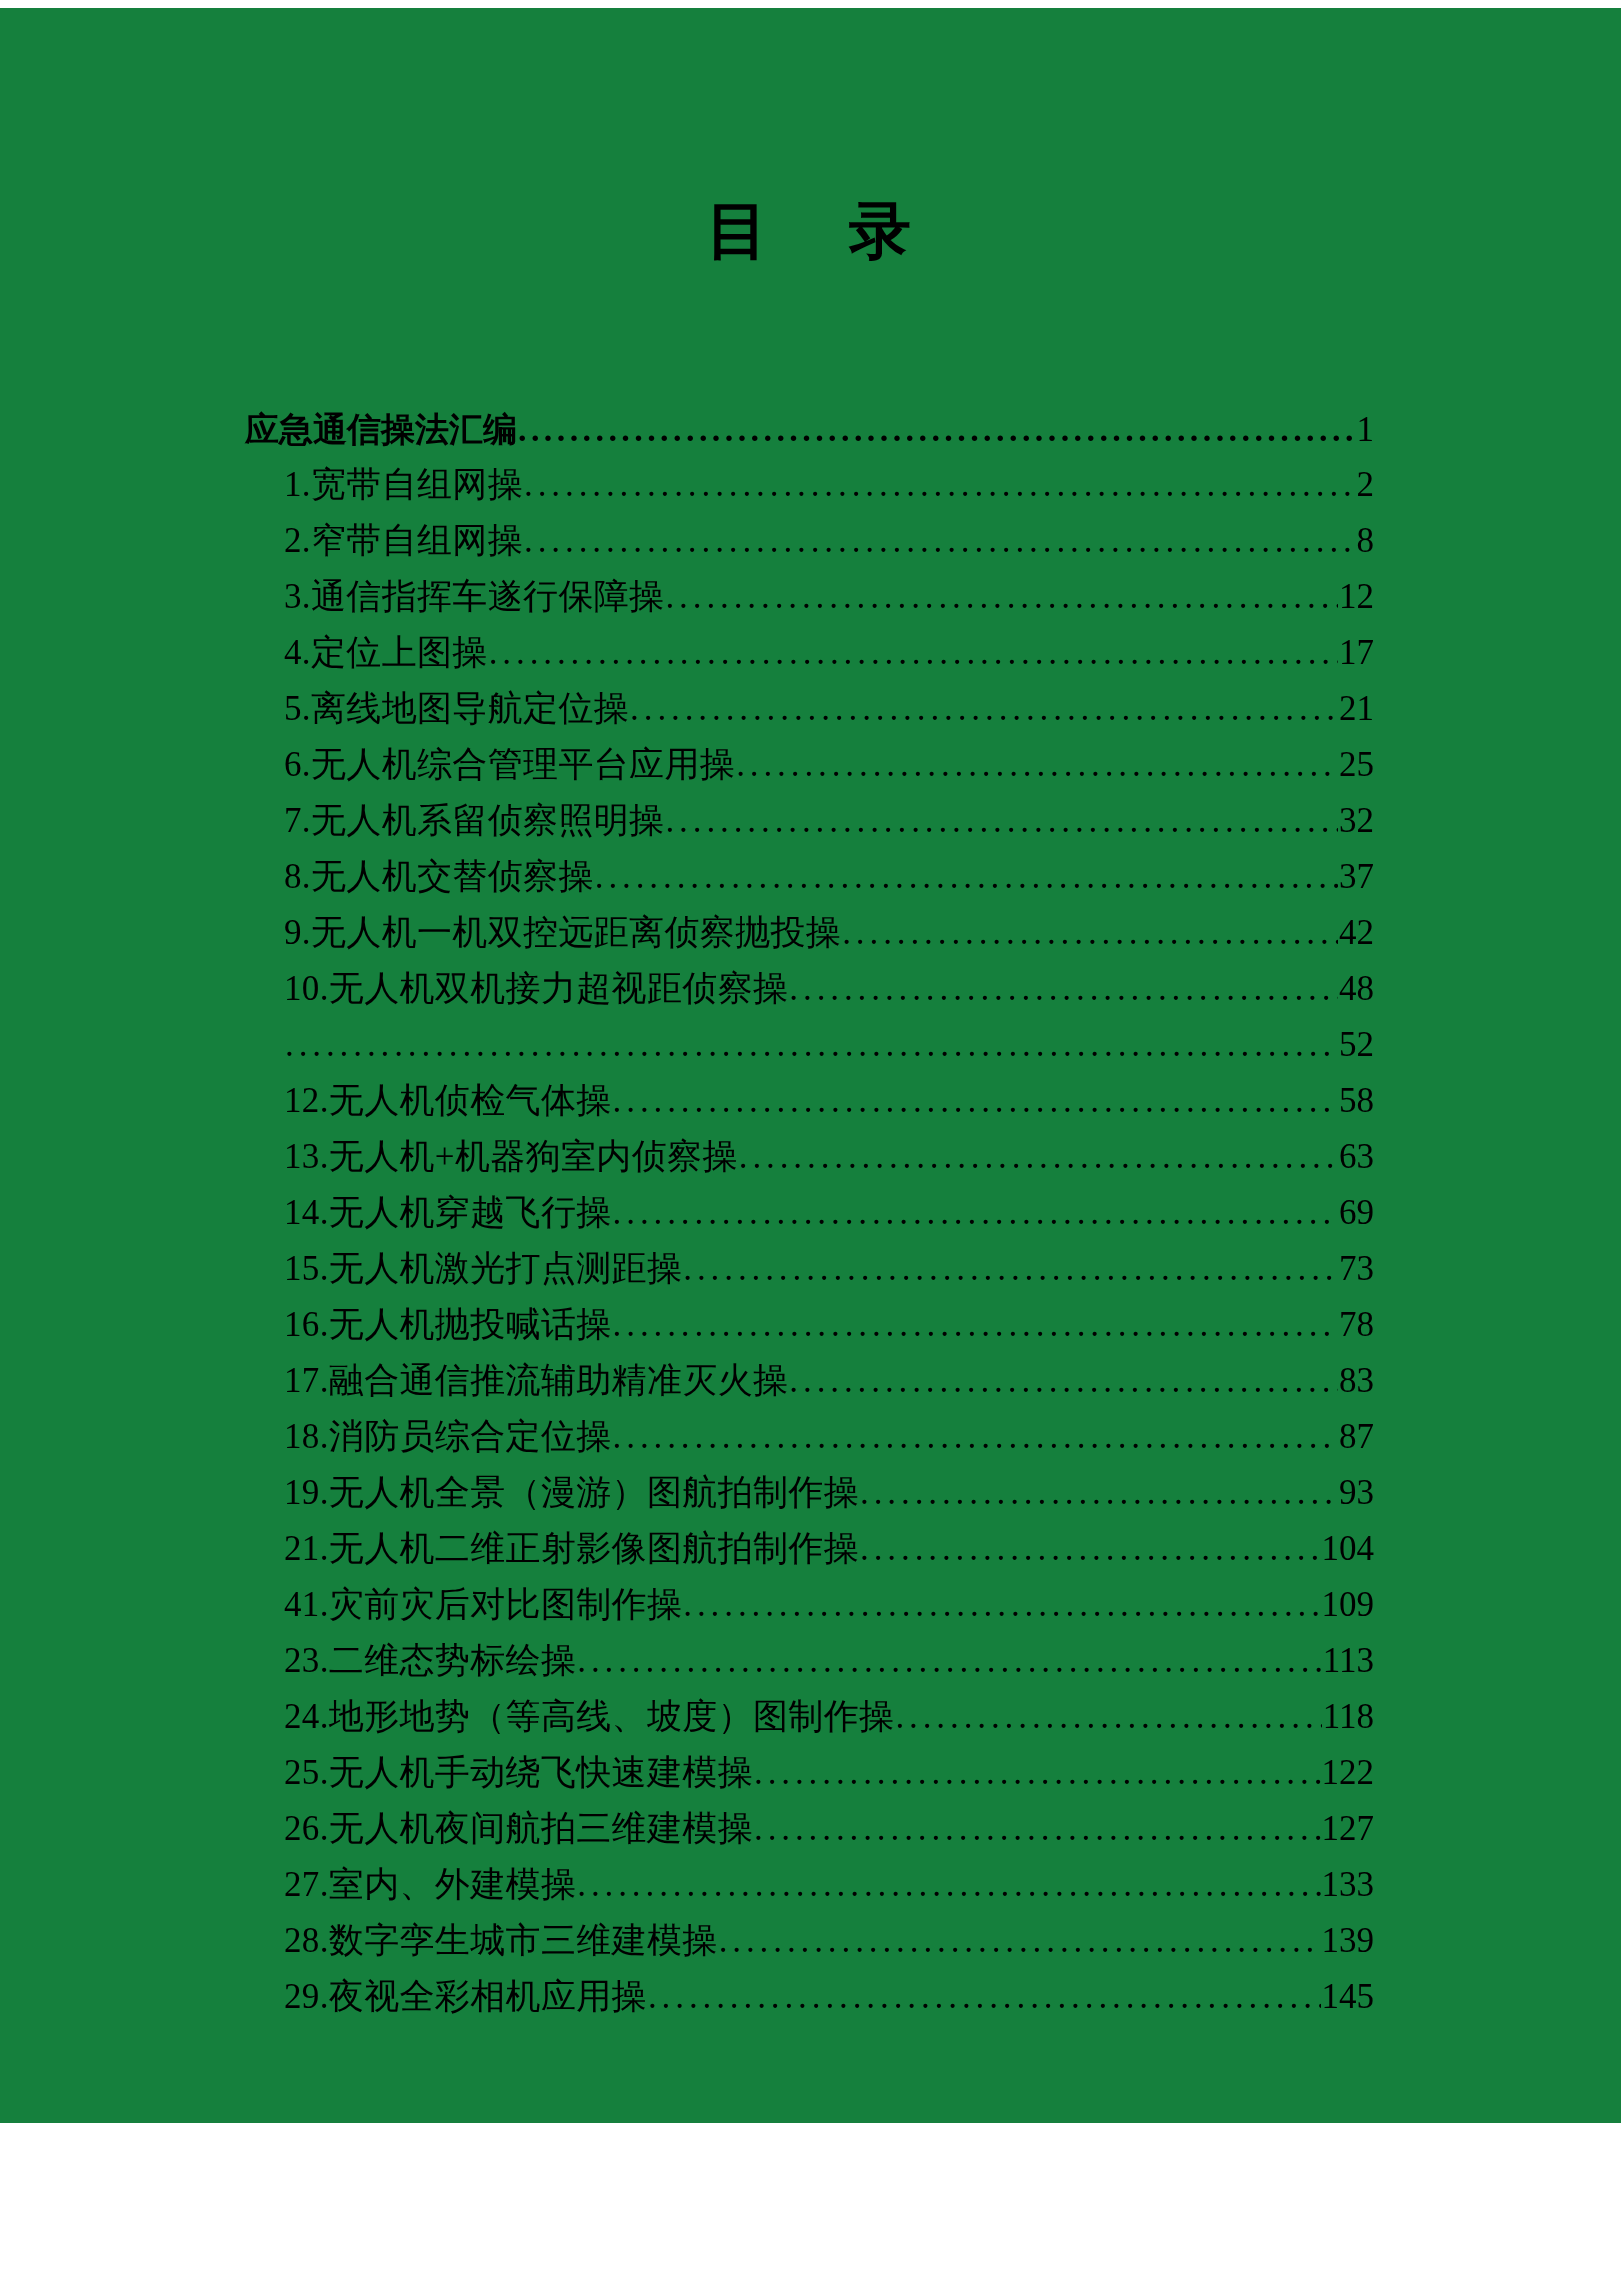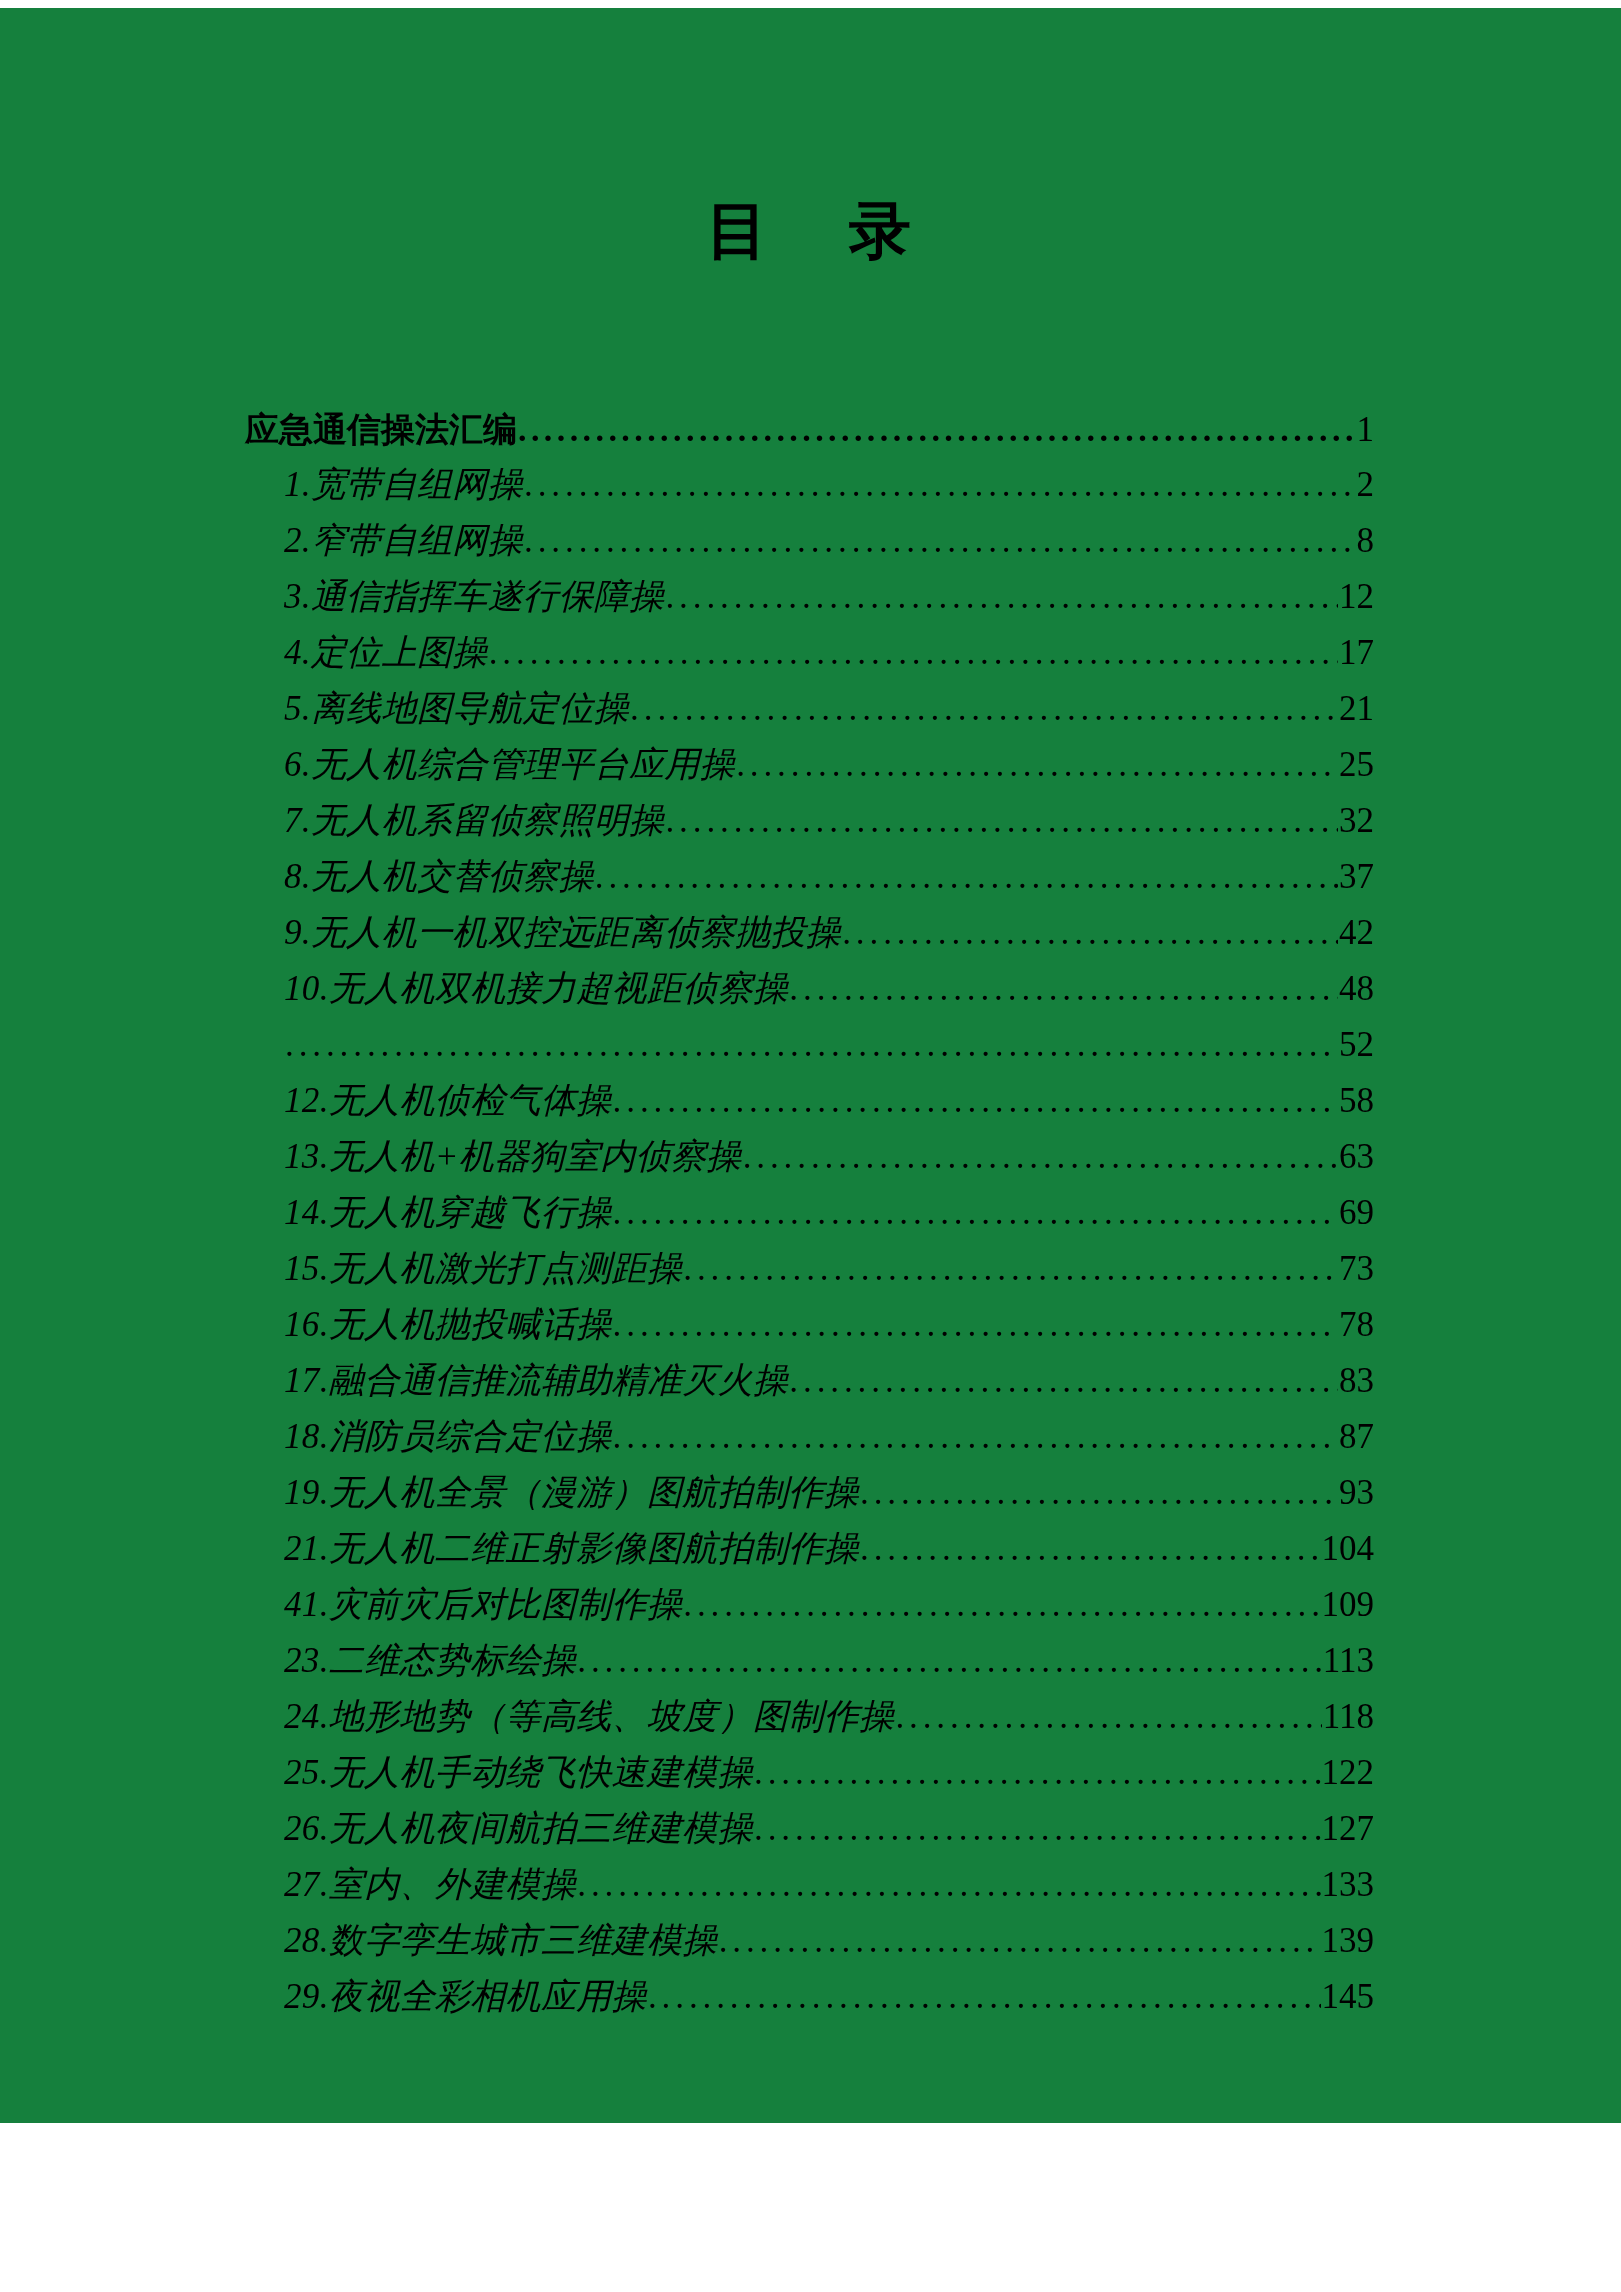--- a/index.html
+++ b/index.html
@@ -107,21 +107,20 @@
   .lvl2 {
     font-family: "Liberation Serif", "DejaVu Serif", serif;
     font-weight: 400;
     font-size: 35px;
     line-height: 56px;
     margin-left: 39px;
     width: 1090px;
   }
   .lvl2 .label {
     letter-spacing: 0.01em;
-    font-style: italic;
   }
   .lvl2 .leader::after {
     font-size: 35px;
     letter-spacing: -0.055em;
   }
   .lvl2 .page-num {
     font-size: 35px;
   }
 </style>
 </head>

